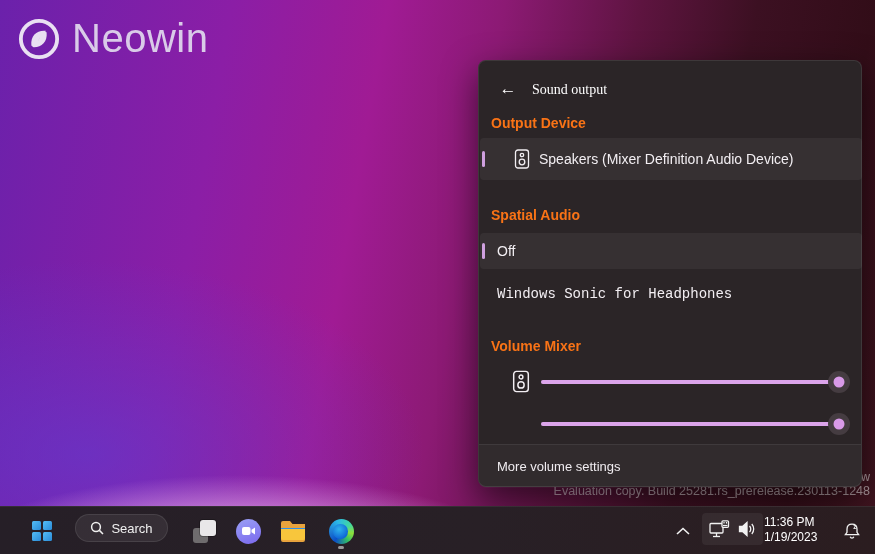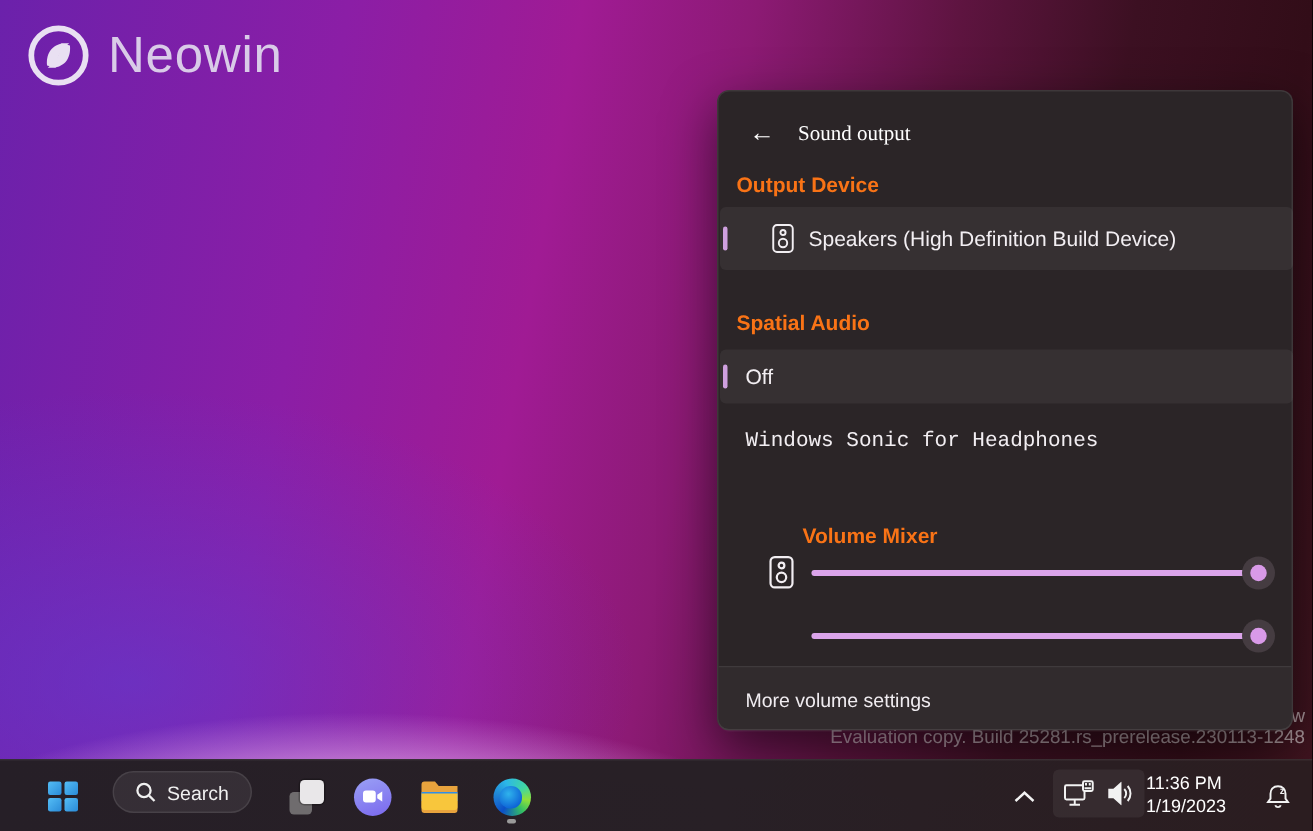--- a/index.html
+++ b/index.html
@@ -10,21 +10,21 @@
     background:
       radial-gradient(ellipse 46% 24% at 27% 104%, rgba(255,240,244,0.98) 0%, rgba(248,205,236,0.9) 28%, rgba(216,152,226,0.55) 55%, rgba(216,152,226,0) 76%),
       radial-gradient(ellipse 30% 16% at 51% 105%, rgba(255,150,92,0.95) 0%, rgba(255,98,142,0.6) 48%, rgba(255,98,142,0) 72%),
       radial-gradient(ellipse 44% 22% at 50% 108%, rgba(255,72,162,0.55) 0%, rgba(255,72,162,0) 75%),
       radial-gradient(ellipse 55% 50% at 10% 82%, rgba(92,62,212,0.55) 0%, rgba(92,62,212,0) 70%),
       linear-gradient(100deg, #6b21ab 0%, #8b1ea6 24%, #a01b94 40%, #8c1a74 52%, #5e1440 66%, #3c1022 78%, #320d18 90%, #411520 100%);
   }
 
   
   .brand { position:absolute; left:18px; top:16px; display:flex; align-items:center; gap:12px; z-index:1; }
-  .brand-name { font-size:34px; font-weight:400; letter-spacing:0.5px; color:#d9cbe8; }
+  .brand-name { font-size:40px; font-weight:400; letter-spacing:0.5px; color:#d9cbe8; }
 
   
   .watermark { position:absolute; right:5px; bottom:56px; text-align:right; z-index:2;
     color:rgba(255,255,255,0.55); font-size:12.5px; line-height:14px; white-space:nowrap; }
 
   
   .flyout { position:absolute; left:478px; top:60px; width:384px; height:427px; z-index:5;
     background:#2b2527; border:1px solid rgba(255,255,255,0.09); border-radius:8px;
     box-shadow:0 12px 34px rgba(0,0,0,0.55); color:#f2eef2; }
   .fly-back { position:absolute; left:14px; top:13px; width:30px; height:30px; border-radius:4px;
@@ -34,21 +34,21 @@
   .row { position:absolute; left:1px; width:382px; border-radius:4px; display:flex; align-items:center; cursor:pointer; }
   .row.sel { background:rgba(255,255,255,0.055); }
   .accent-bar { position:absolute; left:2px; top:50%; transform:translateY(-50%);
     width:3px; height:16px; border-radius:2px; background:#cfa0df; }
   .row-speakers { top:77px; height:42px; }
   .row-speakers .dev-icon { margin-left:34px; }
   .row-speakers .row-label { margin-left:9px; font-size:14px; }
   .row-off { top:172px; height:36px; }
   .row-sonic { top:215px; height:36px;font-family:Liberation Mono, monospace; }
   .row-off .row-label, .row-sonic .row-label { margin-left:17px; font-size:14px; }
-  .lbl-output { top:54px; } .lbl-spatial { top:146px; } .lbl-mixer { top:288px;margin-left:44px; }
+  .lbl-output { top:54px; } .lbl-spatial { top:146px; } .lbl-mixer { top:277px; }
 
   .mixer-icon { position:absolute; }
   .slider { position:absolute; width:298px; height:4px; border-radius:2px; background:rgba(255,255,255,0.25); cursor:pointer; }
   .slider-fill { position:absolute; left:0; top:0; height:100%; border-radius:2px; background:#dba4ea; width:var(--val,100%); }
   .slider-thumb { position:absolute; top:50%; left:calc(var(--val,100%) - 11px); transform:translateY(-50%);
     width:22px; height:22px; border-radius:50%; background:#453c41; cursor:grab; }
   .slider-thumb::after { content:""; position:absolute; left:50%; top:50%; transform:translate(-50%,-50%);
     width:11px; height:11px; border-radius:50%; background:#d99ae8; }
   .slider1 { left:62px; top:319px; } .slider2 { left:62px; top:361px; }
 
@@ -125,21 +125,21 @@
     <div class="sec-label lbl-output">Output Device</div>
     <div class="row row-speakers sel">
       <span class="accent-bar"></span>
       <span class="dev-icon">
         <svg width="16" height="20" viewBox="0 0 16 20" fill="none" stroke="#f2eef2" stroke-width="1.3">
           <rect x="1.5" y="1" width="13" height="18" rx="2.5"></rect>
           <circle cx="8" cy="6" r="1.7"></circle>
           <circle cx="8" cy="13" r="2.8"></circle>
         </svg>
       </span>
-      <span class="row-label">Speakers (High Definition Build Device)</span>
+      <span class="row-label">Speakers (Mixer Definition Audio Device)</span>
     </div>
 
     <div class="sec-label lbl-spatial">Spatial Audio</div>
     <div class="row row-off sel">
       <span class="accent-bar"></span>
       <span class="row-label">Off</span>
     </div>
     <div class="row row-sonic">
       <span class="row-label">Windows Sonic for Headphones</span>
     </div>

